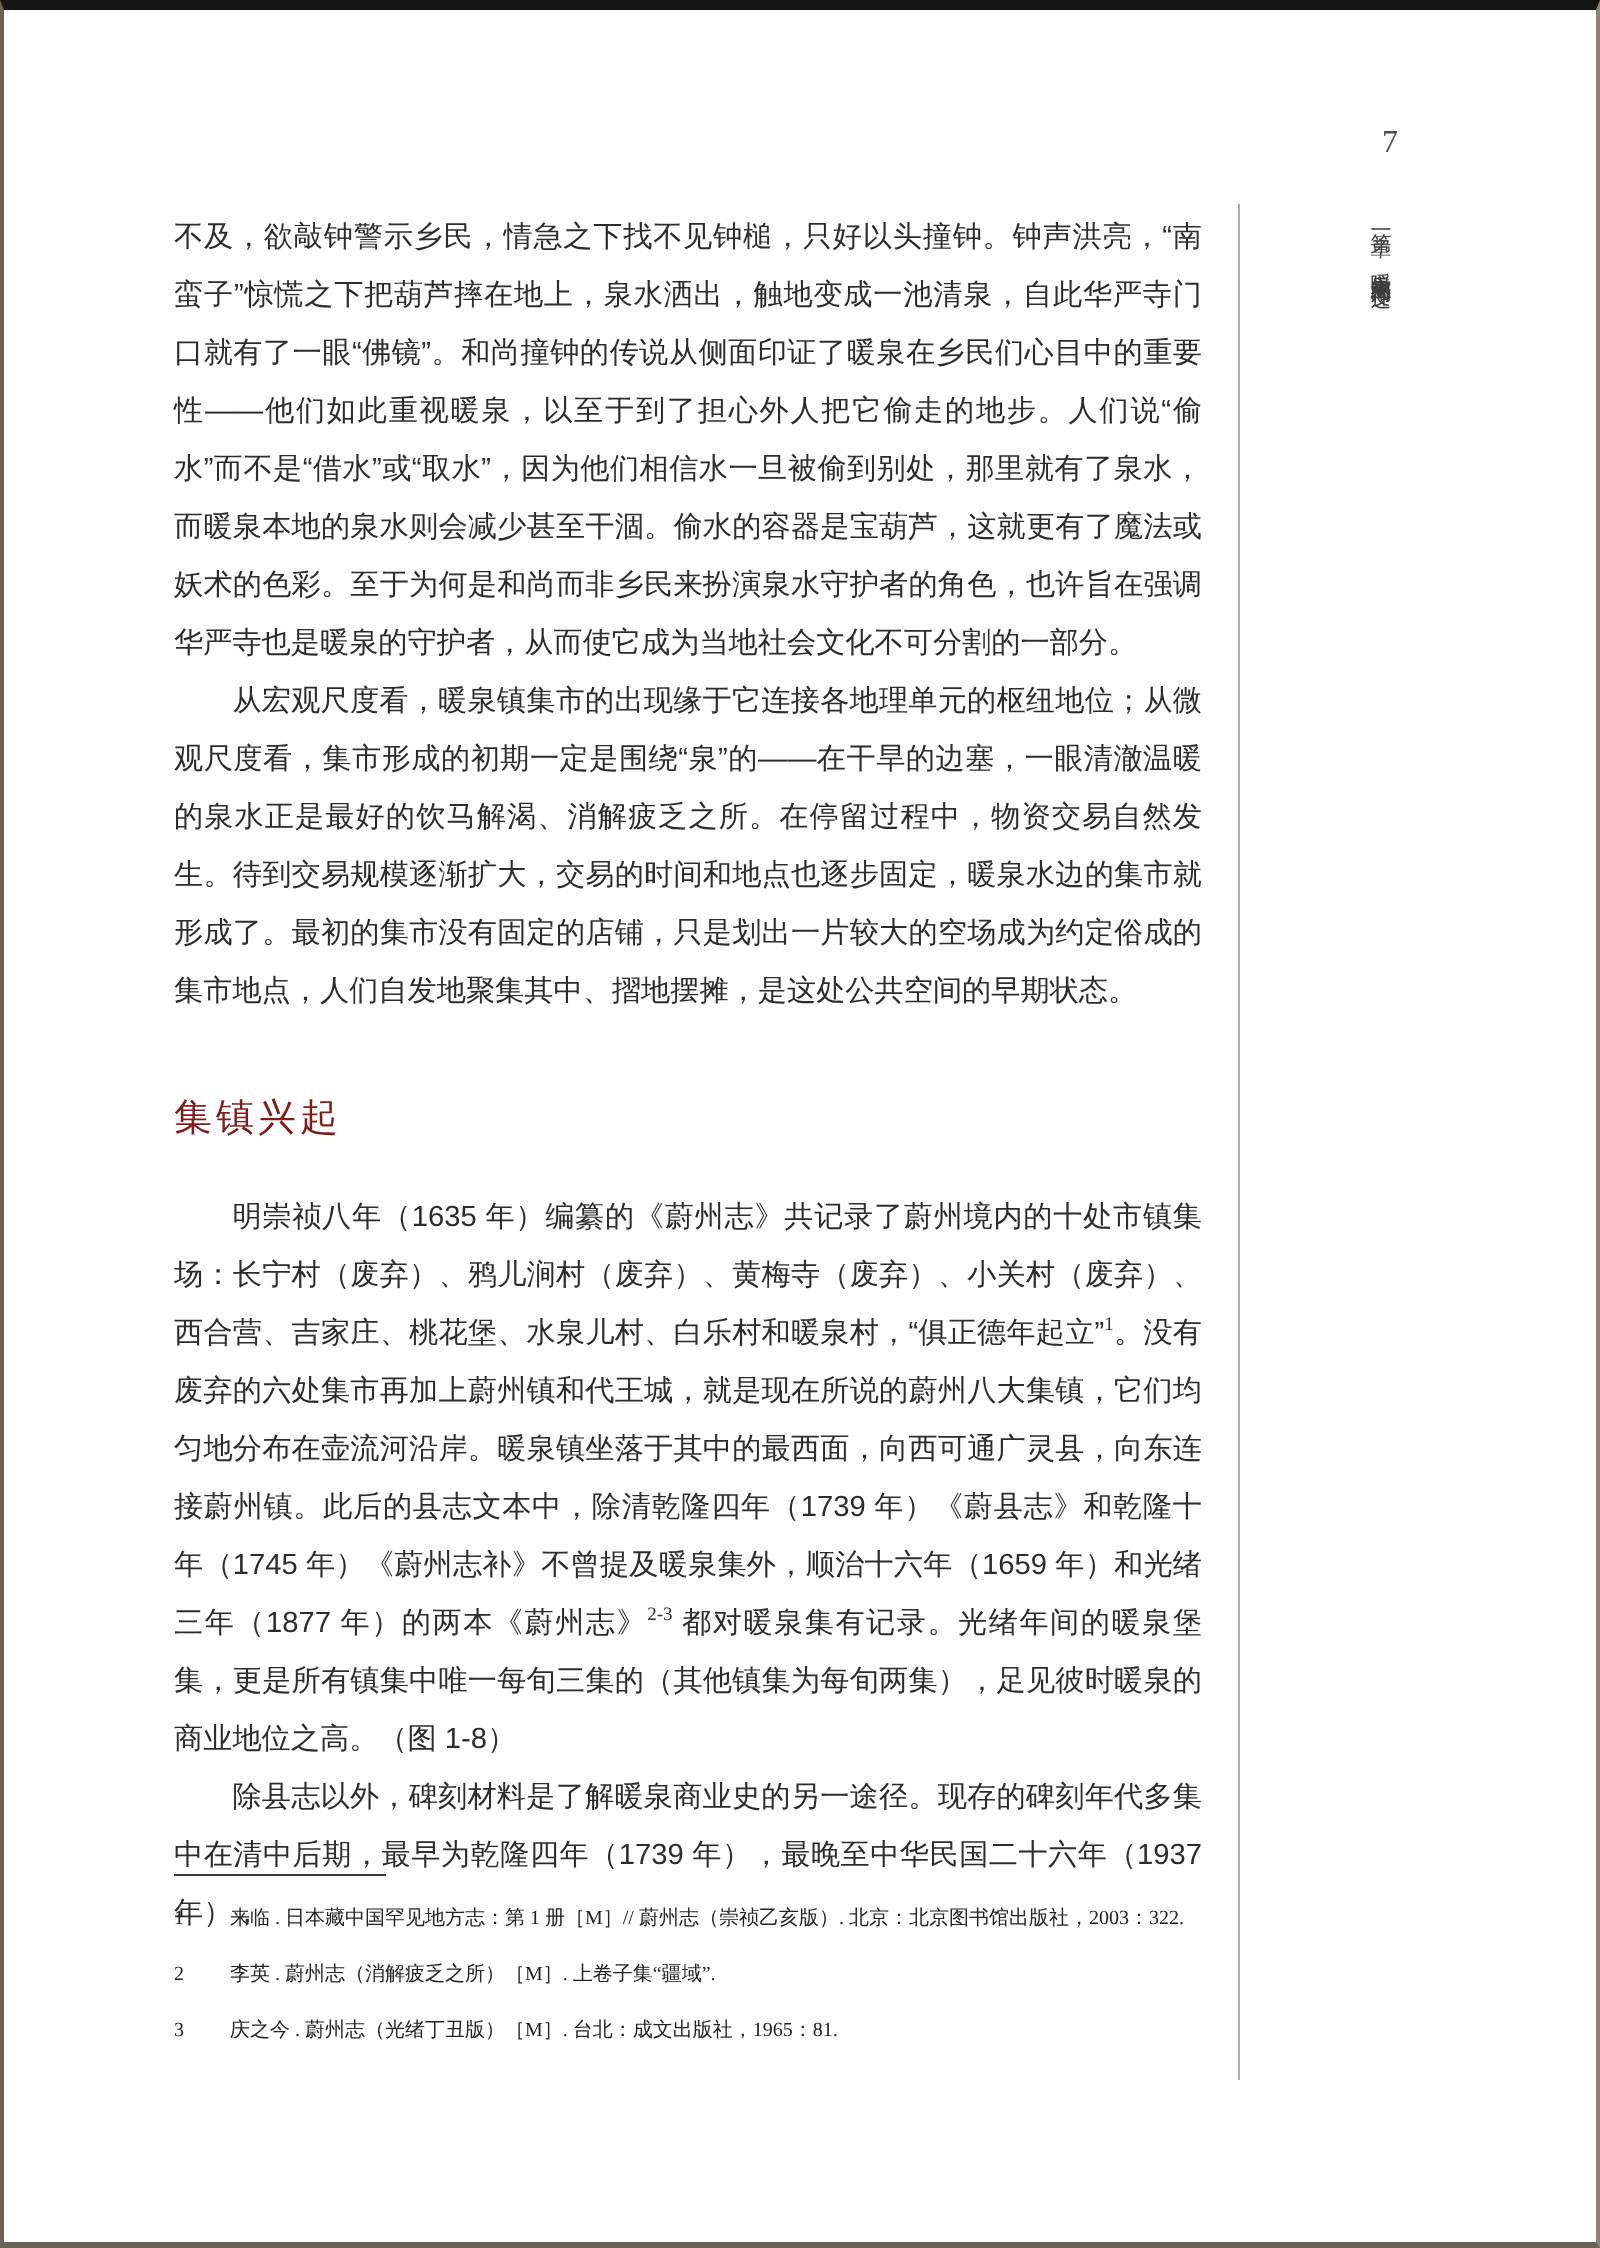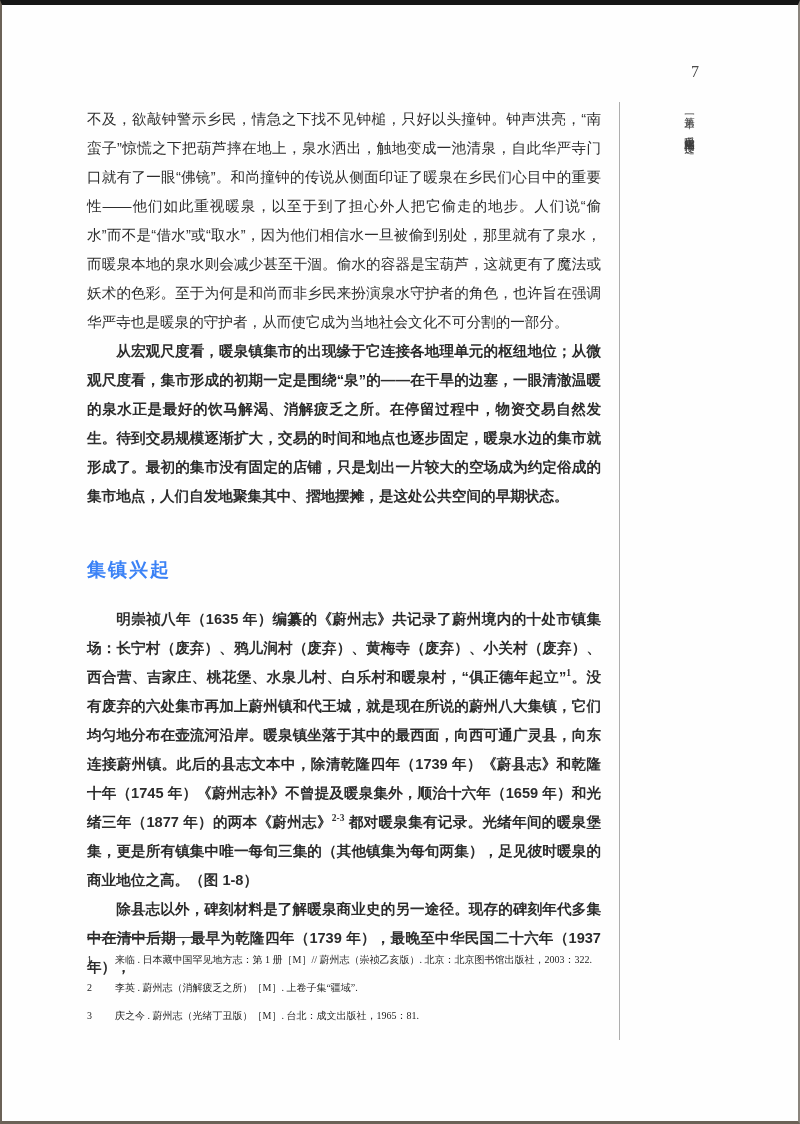--- a/index.html
+++ b/index.html
@@ -48,28 +48,28 @@
     position: absolute;
     left: 85px;
     top: 100px;
     width: 514px;
     font-size: 14.6px;
     line-height: 29px;
     color: #2c2c2c;
     text-align: justify;
   }
   .para { margin: 0; }
-  .para.indent { text-indent: 2em; font-weight: bold; }
+  .para.indent { text-indent: 2em; }
   .section-heading {
-    margin: 46px 0 22px 0;
+    margin: 36px 0 22px 0;
     font-size: 19px;
     line-height: 26px;
-    font-weight: 700;
+    font-weight: 400;
     letter-spacing: 2px;
-    color: #3b82f6;
+    color: #7f1d1d;
   }
   .sup {
     font-family: "Liberation Serif", "DejaVu Serif", serif;
     font-size: 9.5px;
     line-height: 0;
     vertical-align: 6px;
     color: #2c2c2c;
   }
   .footnotes {
     position: absolute;

